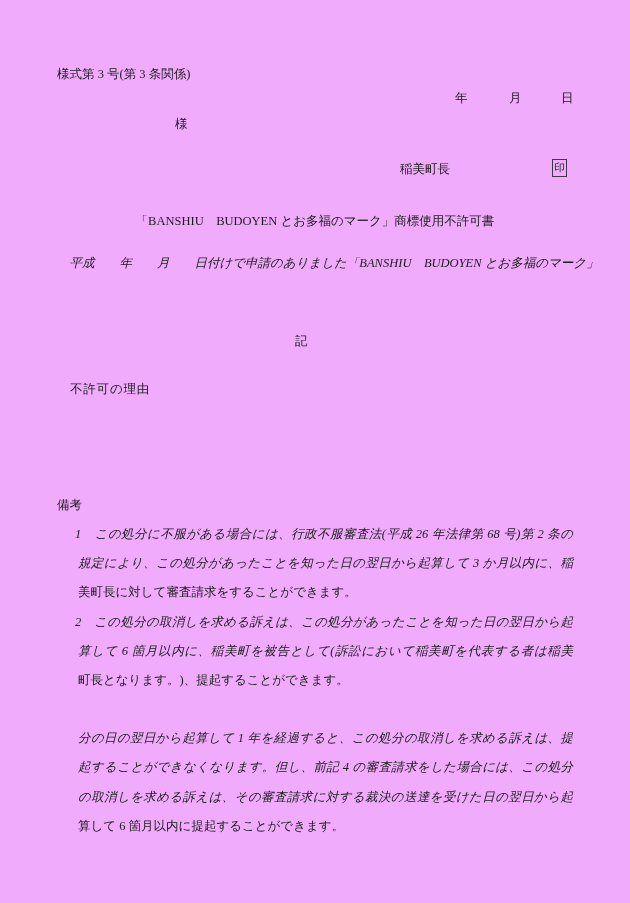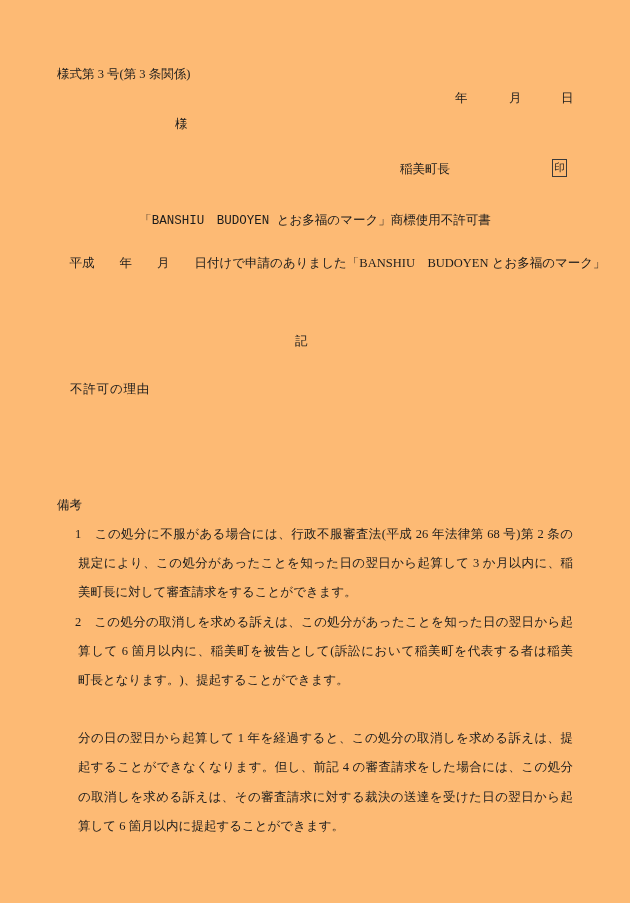--- a/index.html
+++ b/index.html
@@ -4,41 +4,41 @@
 <style>
   html, body {
     margin: 0;
     padding: 0;
     background: #e8e8e8;
   }
   .page {
     position: relative;
     width: 630px;
     height: 903px;
-    background: #fdba74;
+    background: #f0abfc;
     overflow: hidden;
     font-family: "Liberation Serif", "DejaVu Serif", serif;
     font-size: 12.5px;
     line-height: 14px;
     color: #1c1c1c;
   }
   .txt {
     position: absolute;
     white-space: nowrap;
   }
   
   .jl {
     text-align: justify;
     text-align-last: justify;
+    font-style: italic;
   }
   .center {
     left: 0;
     right: 0;
     text-align: center;
-    font-family: Liberation Mono, monospace;
   }
   .seal-box {
     position: absolute;
     left: 552px;
     top: 159px;
     width: 15px;
     height: 18px;
     border: 1px solid #3a3a3a;
     box-sizing: border-box;
     display: flex;

